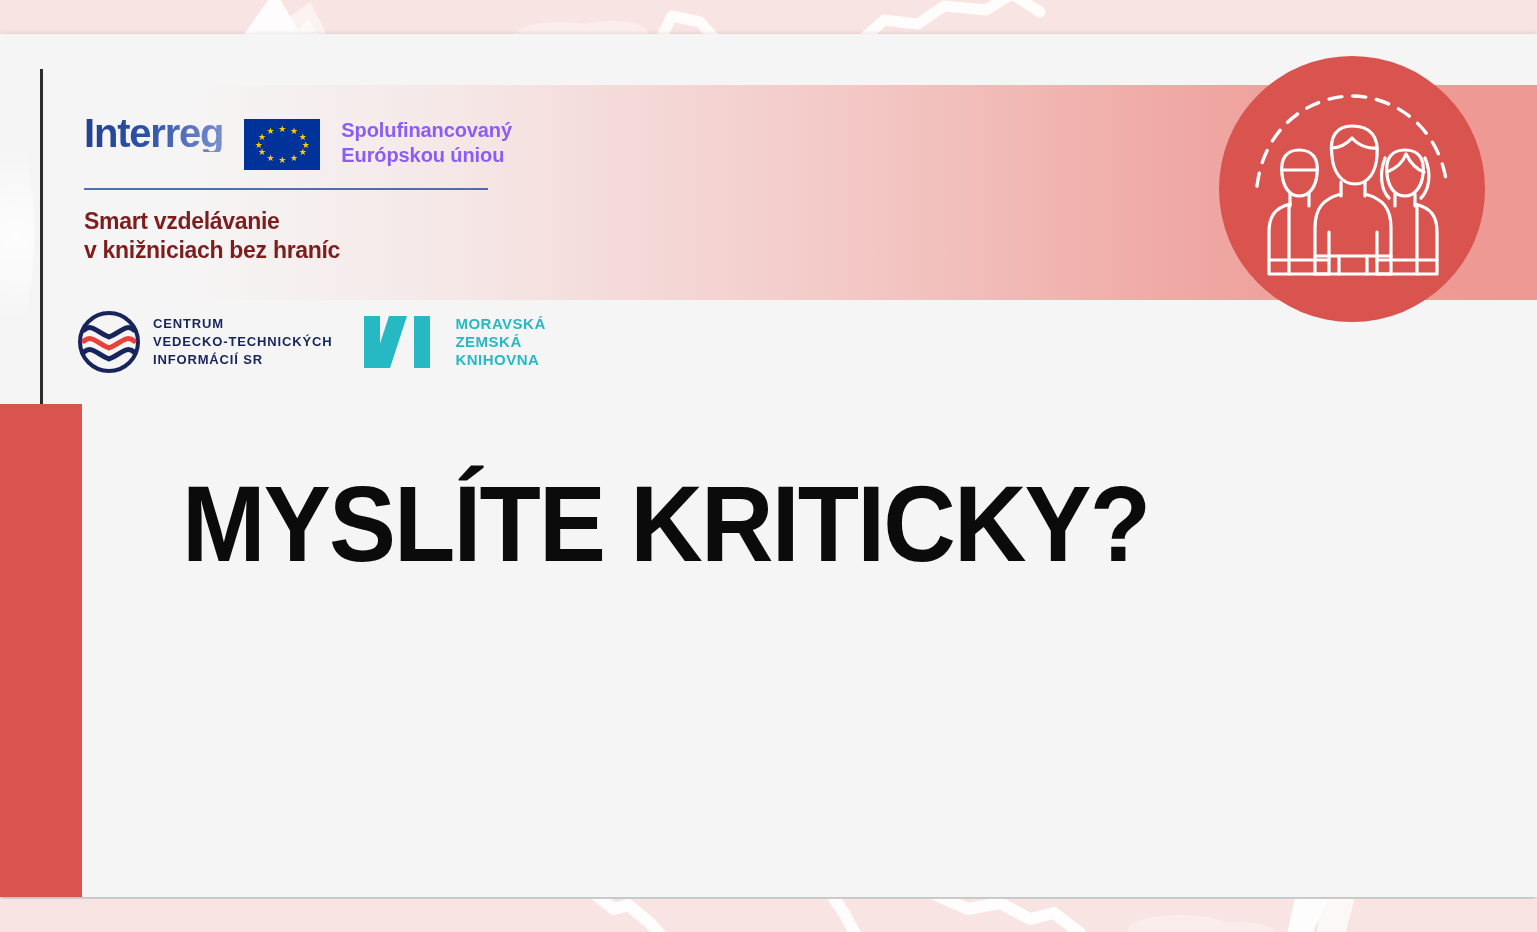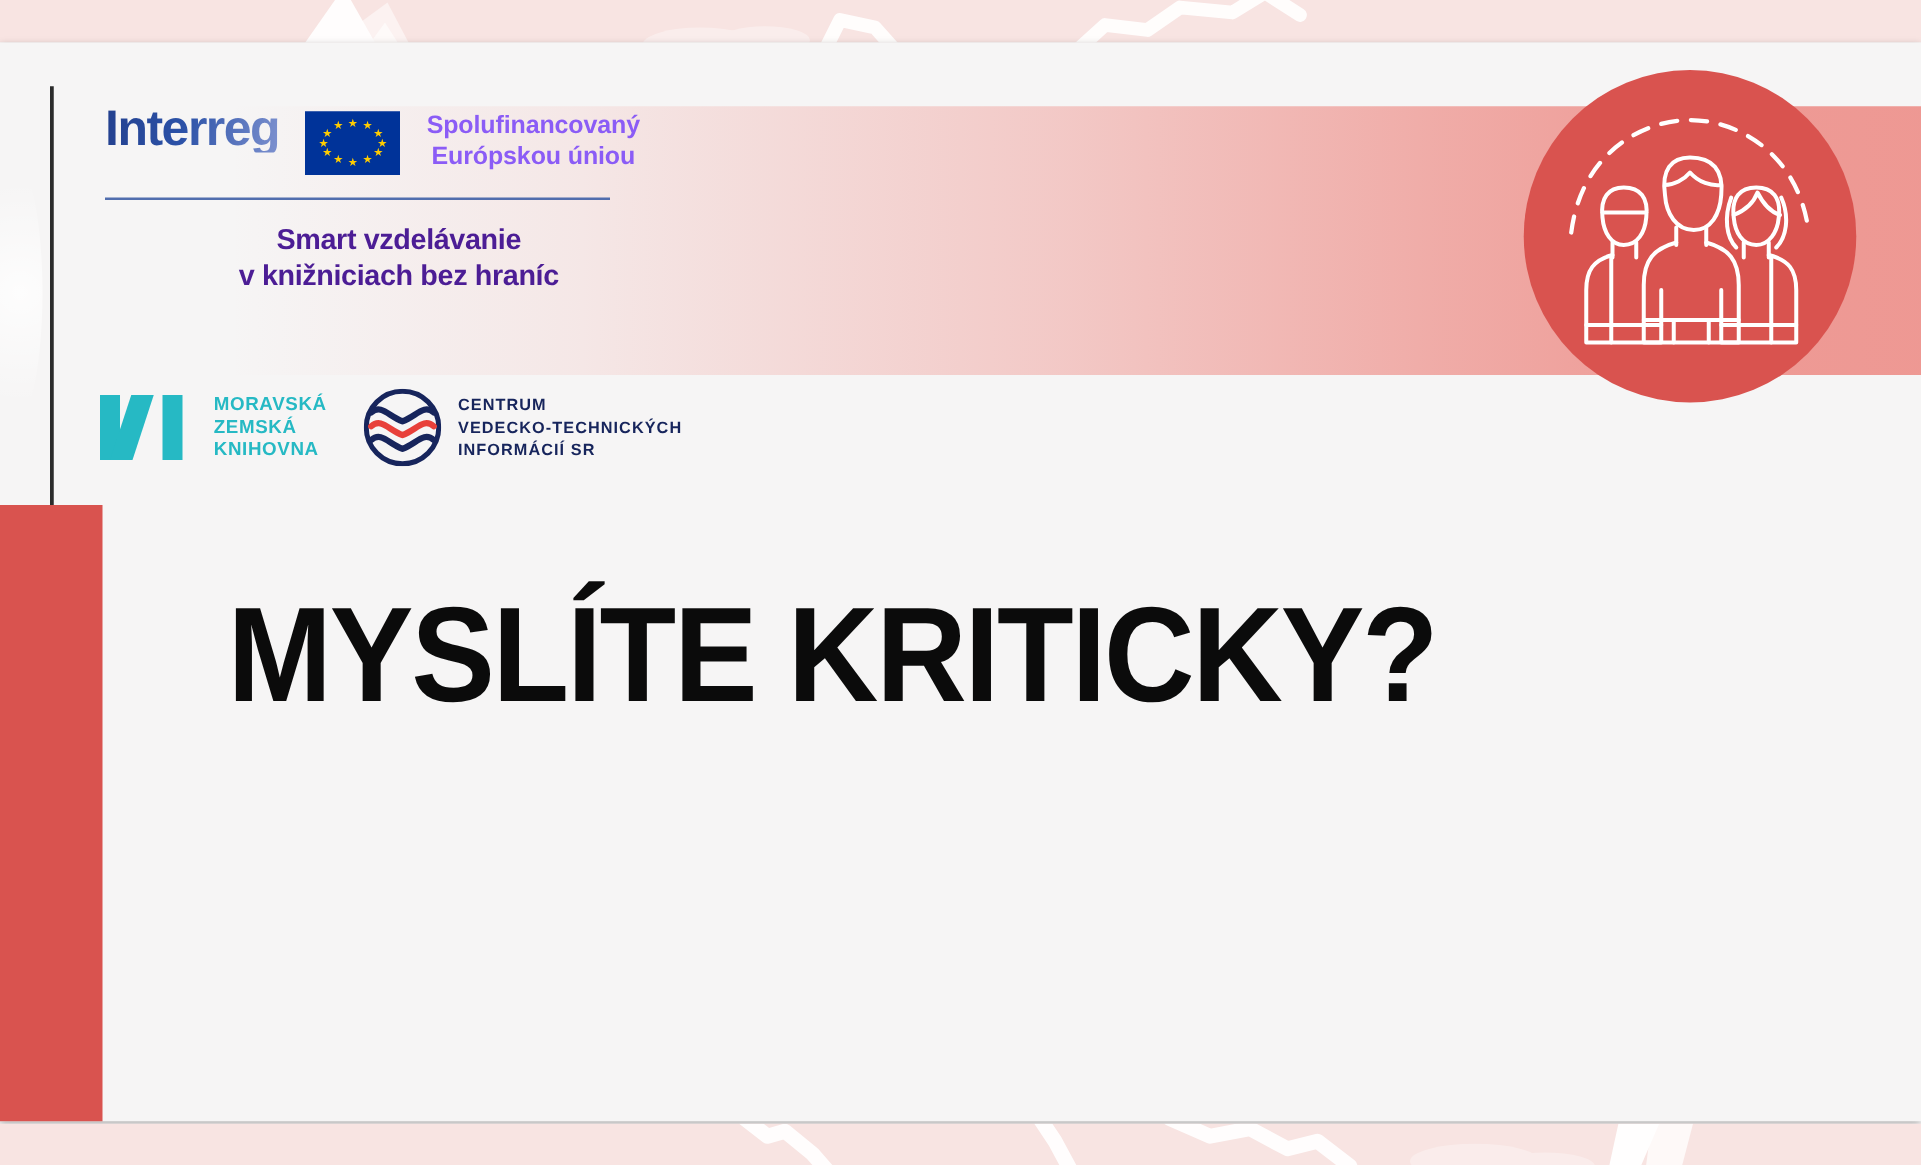--- a/index.html
+++ b/index.html
@@ -108,23 +108,22 @@
     top: 370px;     
     width: 82px;
     height: 493px;
     background: #d9534f;
   }
 
   
   #logo-block {
     position: absolute;
     left: 84px;
-    top: 50px;       
+    top: 80px;       
     width: 470px;
-    text-align: center;
   }
 
   
   .interreg-row {
     display: flex;
     align-items: flex-start;
     gap: 21px;
   }
   #interreg-word {
     font-family: "Liberation Sans", sans-serif;
@@ -177,21 +176,21 @@
     height: 1.5px;
     background: #3f5fa6;
     margin-top: 18px;
     opacity: .9;
   }
 
   #project-name {
     font-size: 23px;
     font-weight: 700;
     line-height: 1.27;
-    color: #4c1d95;
+    color: #7f1d1d;
     letter-spacing: -.3px;
     margin-top: 17px;
     white-space: pre-line;
   }
 
   
   #partners {
     position: absolute;
     left: 78px;
     top: 277px;   
@@ -323,45 +322,45 @@
 
       <div id="logo-divider"></div>
 
       <div id="project-name">Smart vzdelávanie
 v knižniciach bez hraníc</div>
     </div>
 
     <div id="partners">
 
       <div class="partner">
-        <svg width="80" height="60" viewBox="0 0 80 60">
-          <g fill="#26b9c4">
-            <rect x="2" y="4" width="16" height="52"></rect>
-            <polygon points="27,4 45,4 28,56 10,56"></polygon>
-            <rect x="52" y="4" width="16" height="52"></rect>
-          </g>
-        </svg>
-        <div class="partner-text" id="mzk-text">MORAVSKÁ
-ZEMSKÁ
-KNIHOVNA</div>
-      </div>
-
-      <div class="partner">
         <svg width="62" height="62" viewBox="0 0 62 62">
           <circle cx="31" cy="31" r="29" fill="none" stroke="#17255c" stroke-width="4"></circle>
           <g fill="none" stroke-width="5" stroke-linecap="round">
             <path d="M6 19 C 14 12, 20 22, 31 26 C 42 22, 48 12, 56 19" stroke="#17255c"></path>
             <path d="M6 30 C 14 23, 20 33, 31 37 C 42 33, 48 23, 56 30" stroke="#e8403a"></path>
             <path d="M6 41 C 14 34, 20 44, 31 48 C 42 44, 48 34, 56 41" stroke="#17255c"></path>
           </g>
         </svg>
         <div class="partner-text" id="cvti-text">CENTRUM
 VEDECKO-TECHNICKÝCH
 INFORMÁCIÍ SR</div>
       </div>
+
+      <div class="partner">
+        <svg width="80" height="60" viewBox="0 0 80 60">
+          <g fill="#26b9c4">
+            <rect x="2" y="4" width="16" height="52"></rect>
+            <polygon points="27,4 45,4 28,56 10,56"></polygon>
+            <rect x="52" y="4" width="16" height="52"></rect>
+          </g>
+        </svg>
+        <div class="partner-text" id="mzk-text">MORAVSKÁ
+ZEMSKÁ
+KNIHOVNA</div>
+      </div>
     </div>
 
     <div id="headline">MYSLÍTE KRITICKY?</div>
   </div>
 
   <div class="band" id="band-bottom">
     <svg class="band-deco" width="1537" height="33" viewBox="0 0 1537 33">
       <g stroke="#ffffff" stroke-width="12" fill="none" opacity="0.92" stroke-linecap="round" stroke-linejoin="round">
         <path d="M596 -4 L614 10 L628 6 L650 24 L664 40"></path>
         <path d="M832 -4 L844 14 L858 40"></path>

